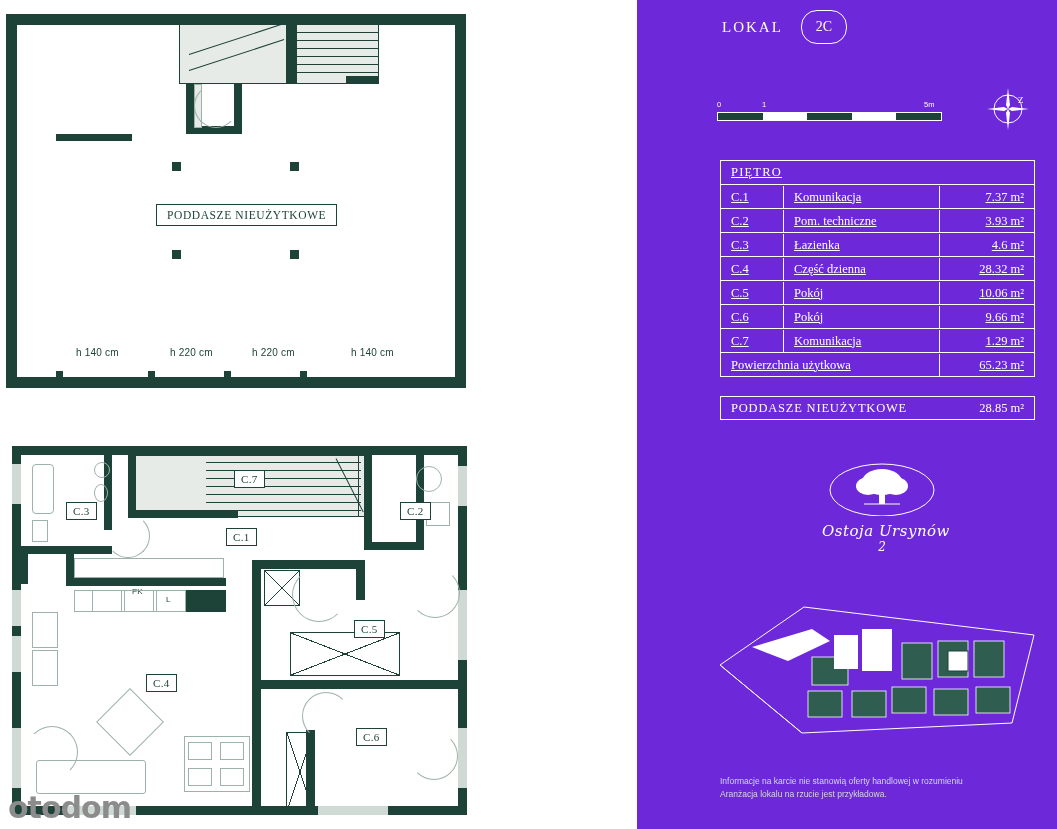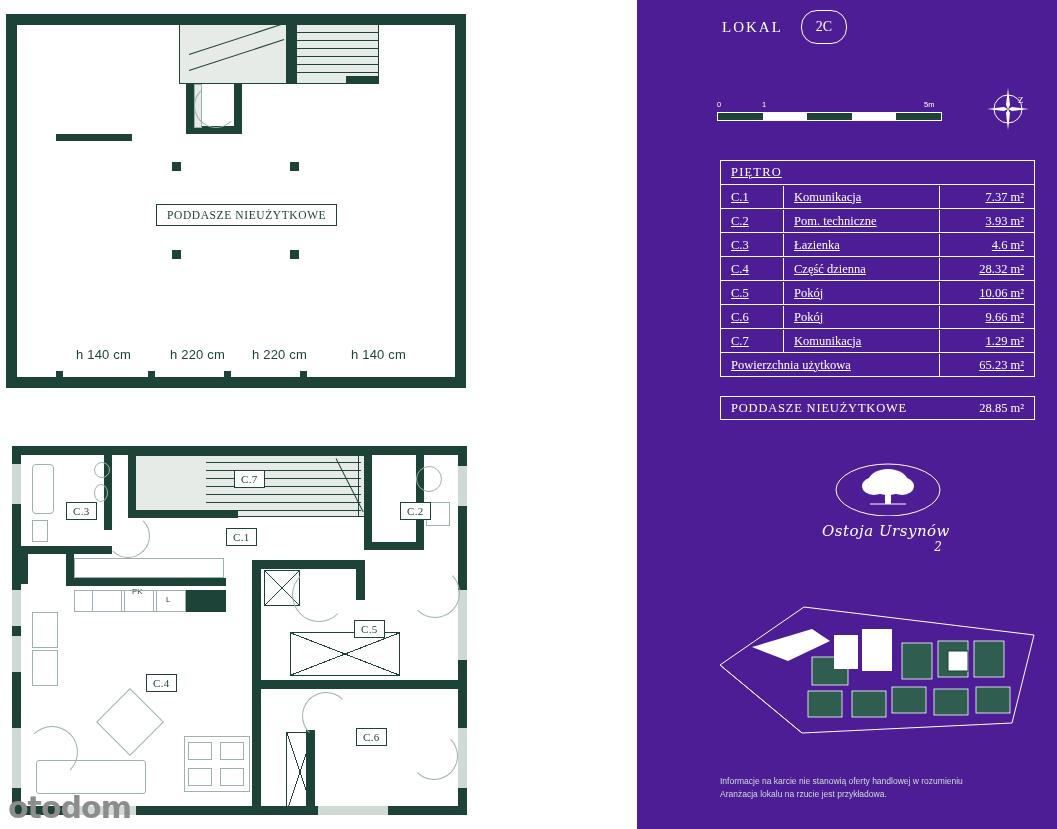--- a/index.html
+++ b/index.html
@@ -79,21 +79,21 @@
     left: 150px; top: 190px;
     border: 1px solid #1d4339;
     background: #ffffff;
     padding: 4px 10px;
     font-size: 11.5px;
     letter-spacing: .6px;
     color: #1d4339;
   }
   .h-note {
     position: absolute;
-    font-size: 13px;
+    font-size: 10px;
     letter-spacing: .2px;
     color: #1d4339;
     font-family: "Liberation Sans", sans-serif;
   }
   .appliance-text {
     position: absolute;
     font-size: 8px;
     font-family: "Liberation Sans", sans-serif;
     color: #1d4339;
   }
@@ -136,21 +136,21 @@
     border: 1px solid #9db2a9;
     border-radius: 50%;
     box-sizing: border-box;
   }
 
   
   .right-col {
     position: absolute;
     left: 637px; top: 0;
     width: 420px; height: 829px;
-    background: #4c1d95;
+    background: #6d28d9;
     color: #ffffff;
   }
   .lokal-row {
     position: absolute;
     left: 85px; top: 10px;
     display: flex; align-items: center; gap: 18px;
   }
   .lokal-label {
     font-size: 15px;
     letter-spacing: 2px;
@@ -236,21 +236,21 @@
     align-items: center;
     height: 24px;
     font-size: 12.5px;
   }
   .attic-box .nm { flex: 1; padding-left: 10px; letter-spacing: .8px; }
   .attic-box .ar { padding-right: 10px; }
 
   .logo-wrap {
     position: absolute;
     left: 185px; top: 460px;
-    width: 120px; text-align: right;
+    width: 120px; text-align: center;
     color: #ffffff;
   }
   .logo-name {
     font-family: "DejaVu Serif", serif;
     font-style: italic;
     font-size: 15px;
     letter-spacing: .5px;
     margin-top: 2px;
     white-space: nowrap;
   }

